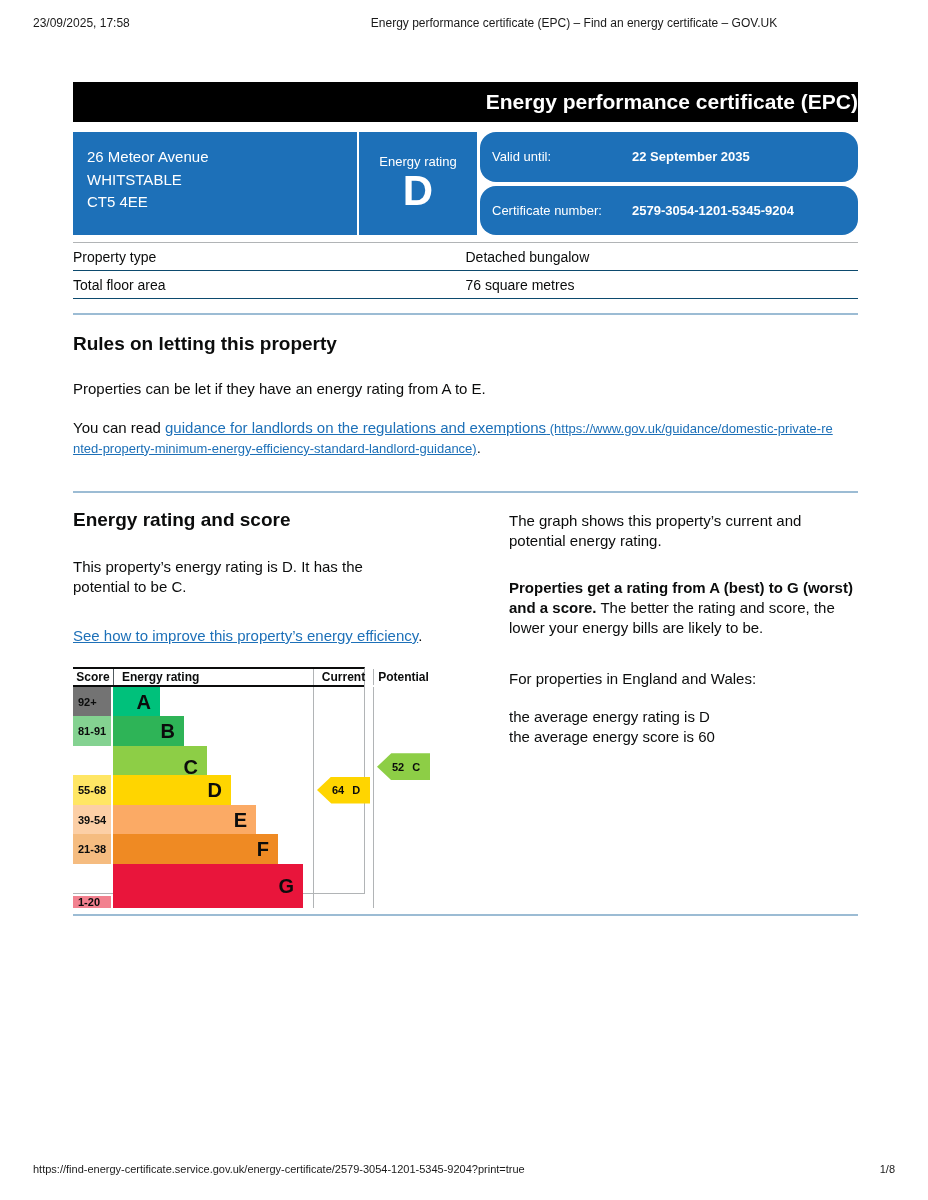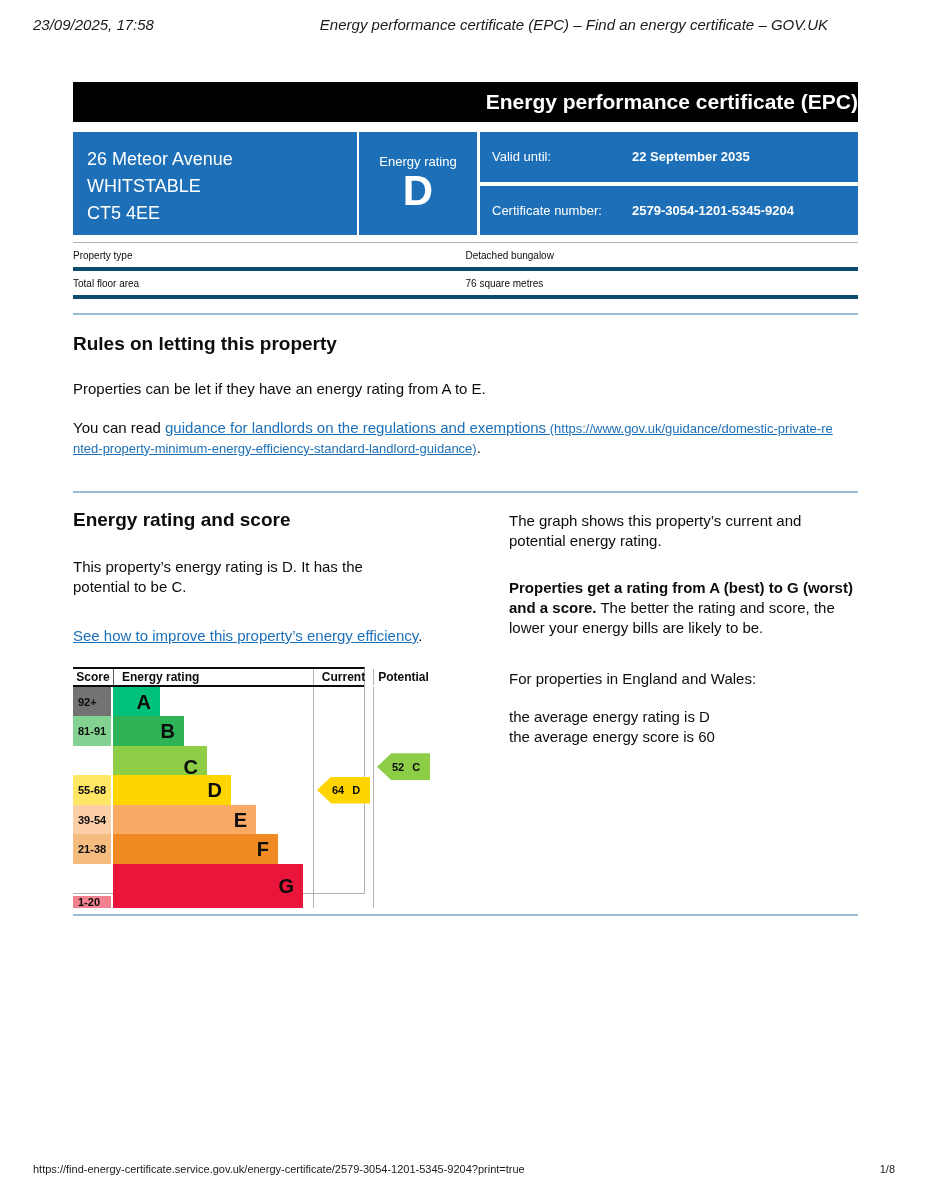--- a/index.html
+++ b/index.html
@@ -2,42 +2,42 @@
 <html><head>
 <meta charset="utf-8">
 <style>
   * { margin:0; padding:0; box-sizing:border-box; }
   html,body { background:#fff; }
   body {
     width:928px; height:1200px; position:relative; overflow:hidden;
     font-family:"Liberation Sans", sans-serif; color:#0b0c0c;
   }
   
-  .meta { position:absolute; top:16px; left:33px; right:33px; display:flex; align-items:center; font-size:15px; color:#1a1a1a;font-style:italic; }
+  .meta { position:absolute; top:16px; left:33px; right:33px; display:flex; align-items:center; font-size:12px; color:#1a1a1a; }
   .meta-date { width:220px; }
   .meta-title { flex:1; text-align:center; }
   .pfooter { position:absolute; top:1163px; left:33px; right:33px; display:flex; justify-content:space-between; font-size:11px; color:#1a1a1a; }
 
   .content { position:absolute; top:82px; left:73px; width:785px; }
 
   .banner { background:#000; color:#fff; height:40px; display:flex; align-items:center; padding-left:16px; font-size:21px; font-weight:bold;justify-content:flex-end; }
 
   .summary { display:flex; margin-top:10px; height:103px; }
   .panel { background:#1d70b8; color:#fff; }
-  .addr { width:284px; padding:14px 10px 0 14px; font-size:18px; line-height:1.5; }
+  .addr { width:284px; padding:14px 10px 0 14px; font-size:15px; line-height:1.5; }
   .rating-panel { width:118px; margin-left:2px; display:flex; flex-direction:column; align-items:center; justify-content:center; }
   .rating-label { font-size:13px; }
   .rating-letter { font-size:42px; font-weight:bold; line-height:1.05; }
   .summary-right { flex:1; margin-left:3px; display:flex; flex-direction:column; gap:4px; }
-  .srow { flex:1; display:flex; align-items:center; padding-left:12px; font-size:13px; }
+  .srow { flex:1; display:flex; align-items:center; padding-left:12px; font-size:13px;border-radius:16px; }
   .srow .lbl { width:140px; }
   .srow .val { font-weight:bold; }
 
   .ptable { margin-top:7px; border-top:1px solid #b1b4b6; }
-  .prow { display:flex; height:28px; align-items:center; border-bottom:4px solid #0c4a6e; font-size:10px; }
+  .prow { display:flex; height:28px; align-items:center; border-bottom:1px solid #0c4a6e; font-size:14px; }
   .prow .plabel { width:50%; }
 
   .divider { border-top:2px solid #9cbcd4; }
   .d1 { margin-top:14px; }
   .d2 { margin-top:34px; }
   .d3 { margin-top:20px; }
 
   h2 { font-size:19px; font-weight:bold; color:#0b0c0c; }
   .rules h2 { margin-top:18px; }
   p { font-size:15px; line-height:1.32; }

